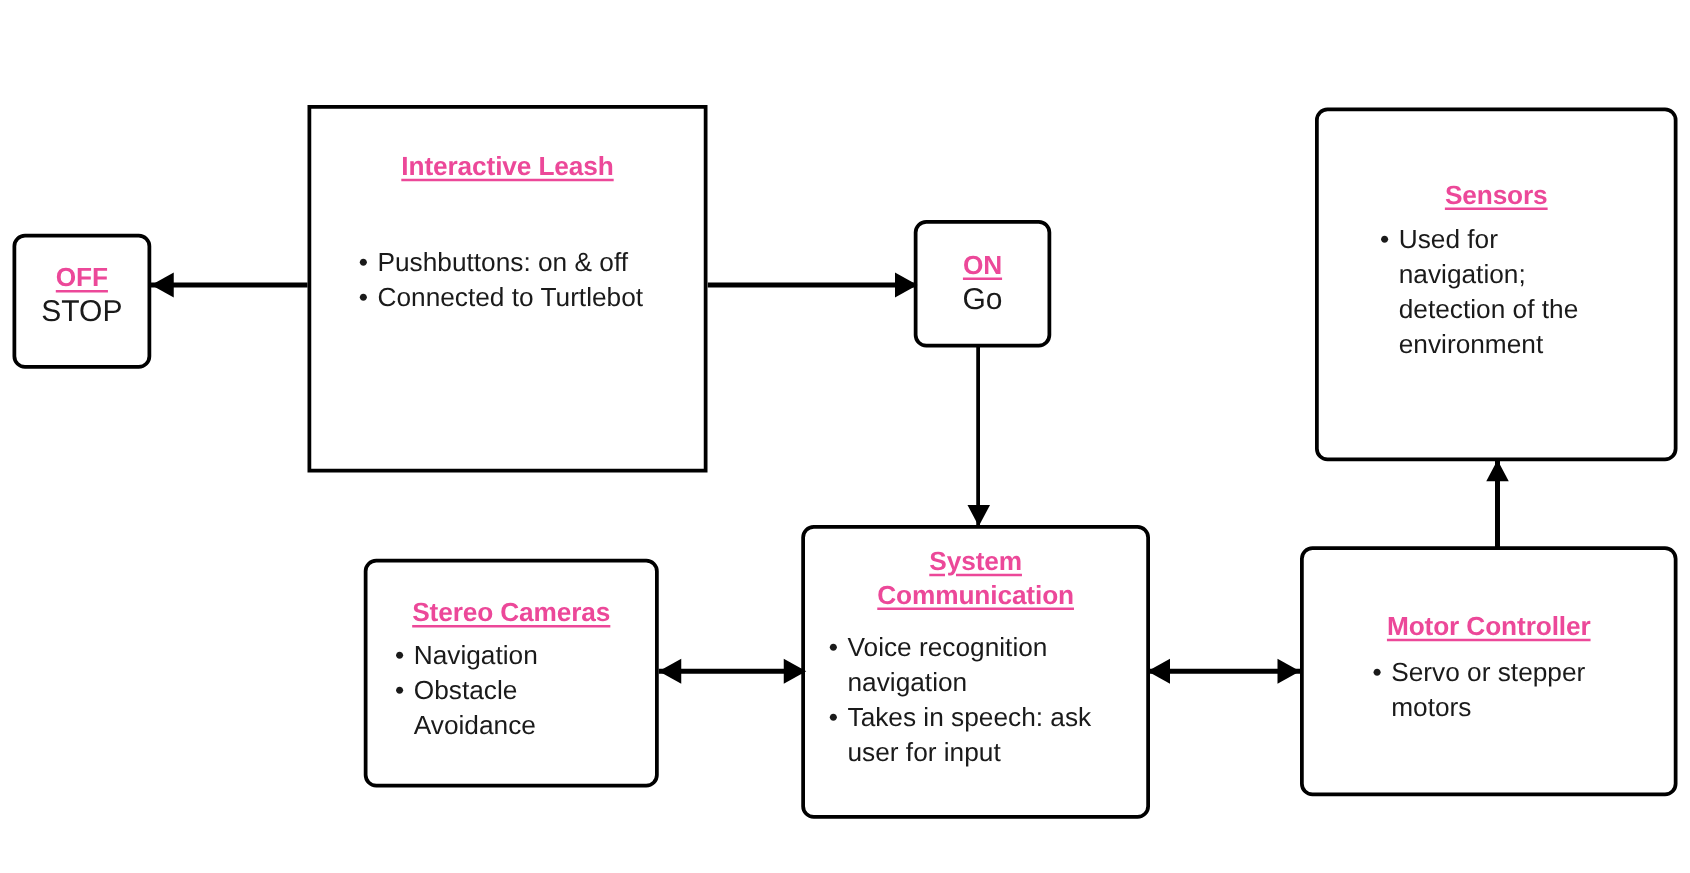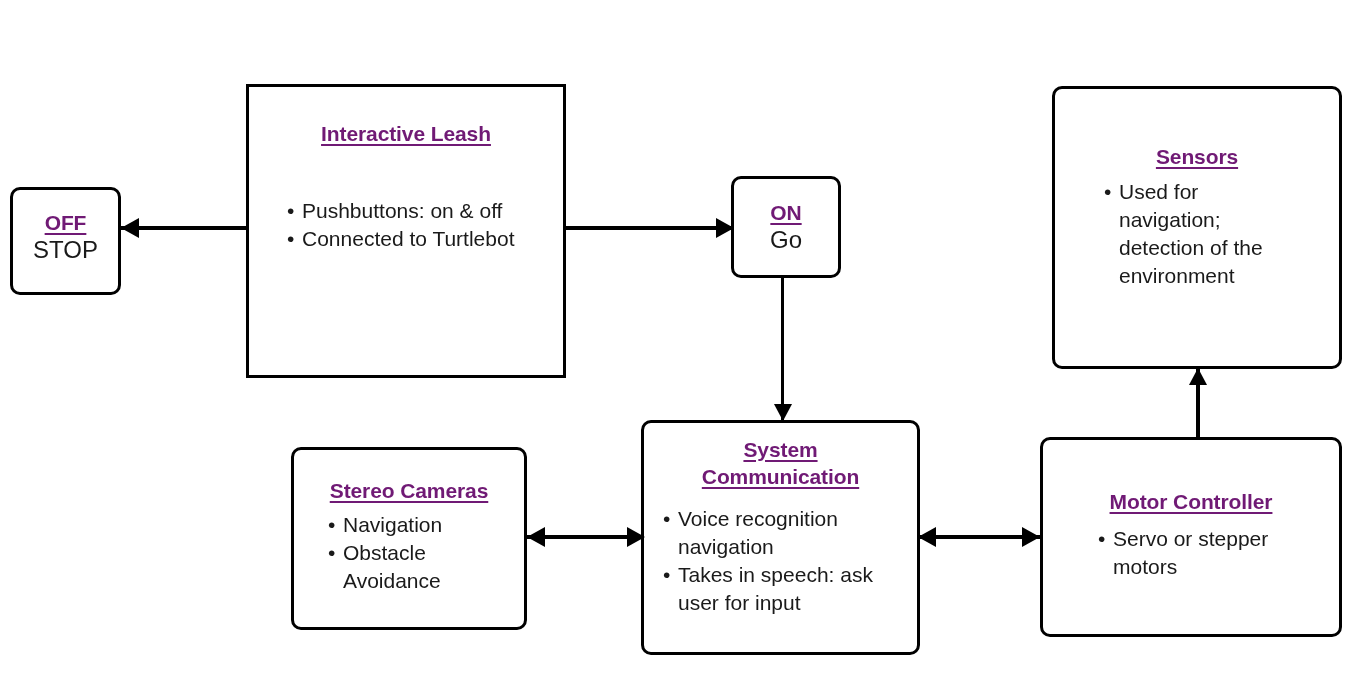--- a/index.html
+++ b/index.html
@@ -32,21 +32,21 @@
     left: 0; right: 0;
     box-sizing: border-box;
   }
   .title {
     font-size: 21px;
     font-weight: bold;
     text-align: center;
     text-decoration: underline;
     text-underline-offset: 3px;
     line-height: 27px;
-    color: #701a75;
+    color: #ec4899;
     letter-spacing: -0.1px;
   }
   .subtitle {
     font-size: 24px;
     font-weight: normal;
     text-align: center;
     line-height: 28px;
     color: #1a1a1a;
   }
   ul.bullets {
@@ -160,21 +160,21 @@
       <ul class="bullets">
         <li>Used for navigation; detection of the environment</li>
       </ul>
     </div>
   </div>
 
   <div class="node rounded" style="left:291px; top:447px; width:236px; height:183px;">
     <div class="node-inner" style="top:27px;">
       <div class="title">Stereo Cameras</div>
     </div>
-    <div class="node-inner" style="top:61px; padding-left:22px; padding-right:12px;margin-left:12px;">
+    <div class="node-inner" style="top:61px; padding-left:22px; padding-right:12px;">
       <ul class="bullets">
         <li>Navigation</li>
         <li>Obstacle Avoidance</li>
       </ul>
     </div>
   </div>
 
   <div class="node rounded" style="left:641px; top:420px; width:279px; height:235px;">
     <div class="node-inner" style="top:13px;">
       <div class="title">System</div>

